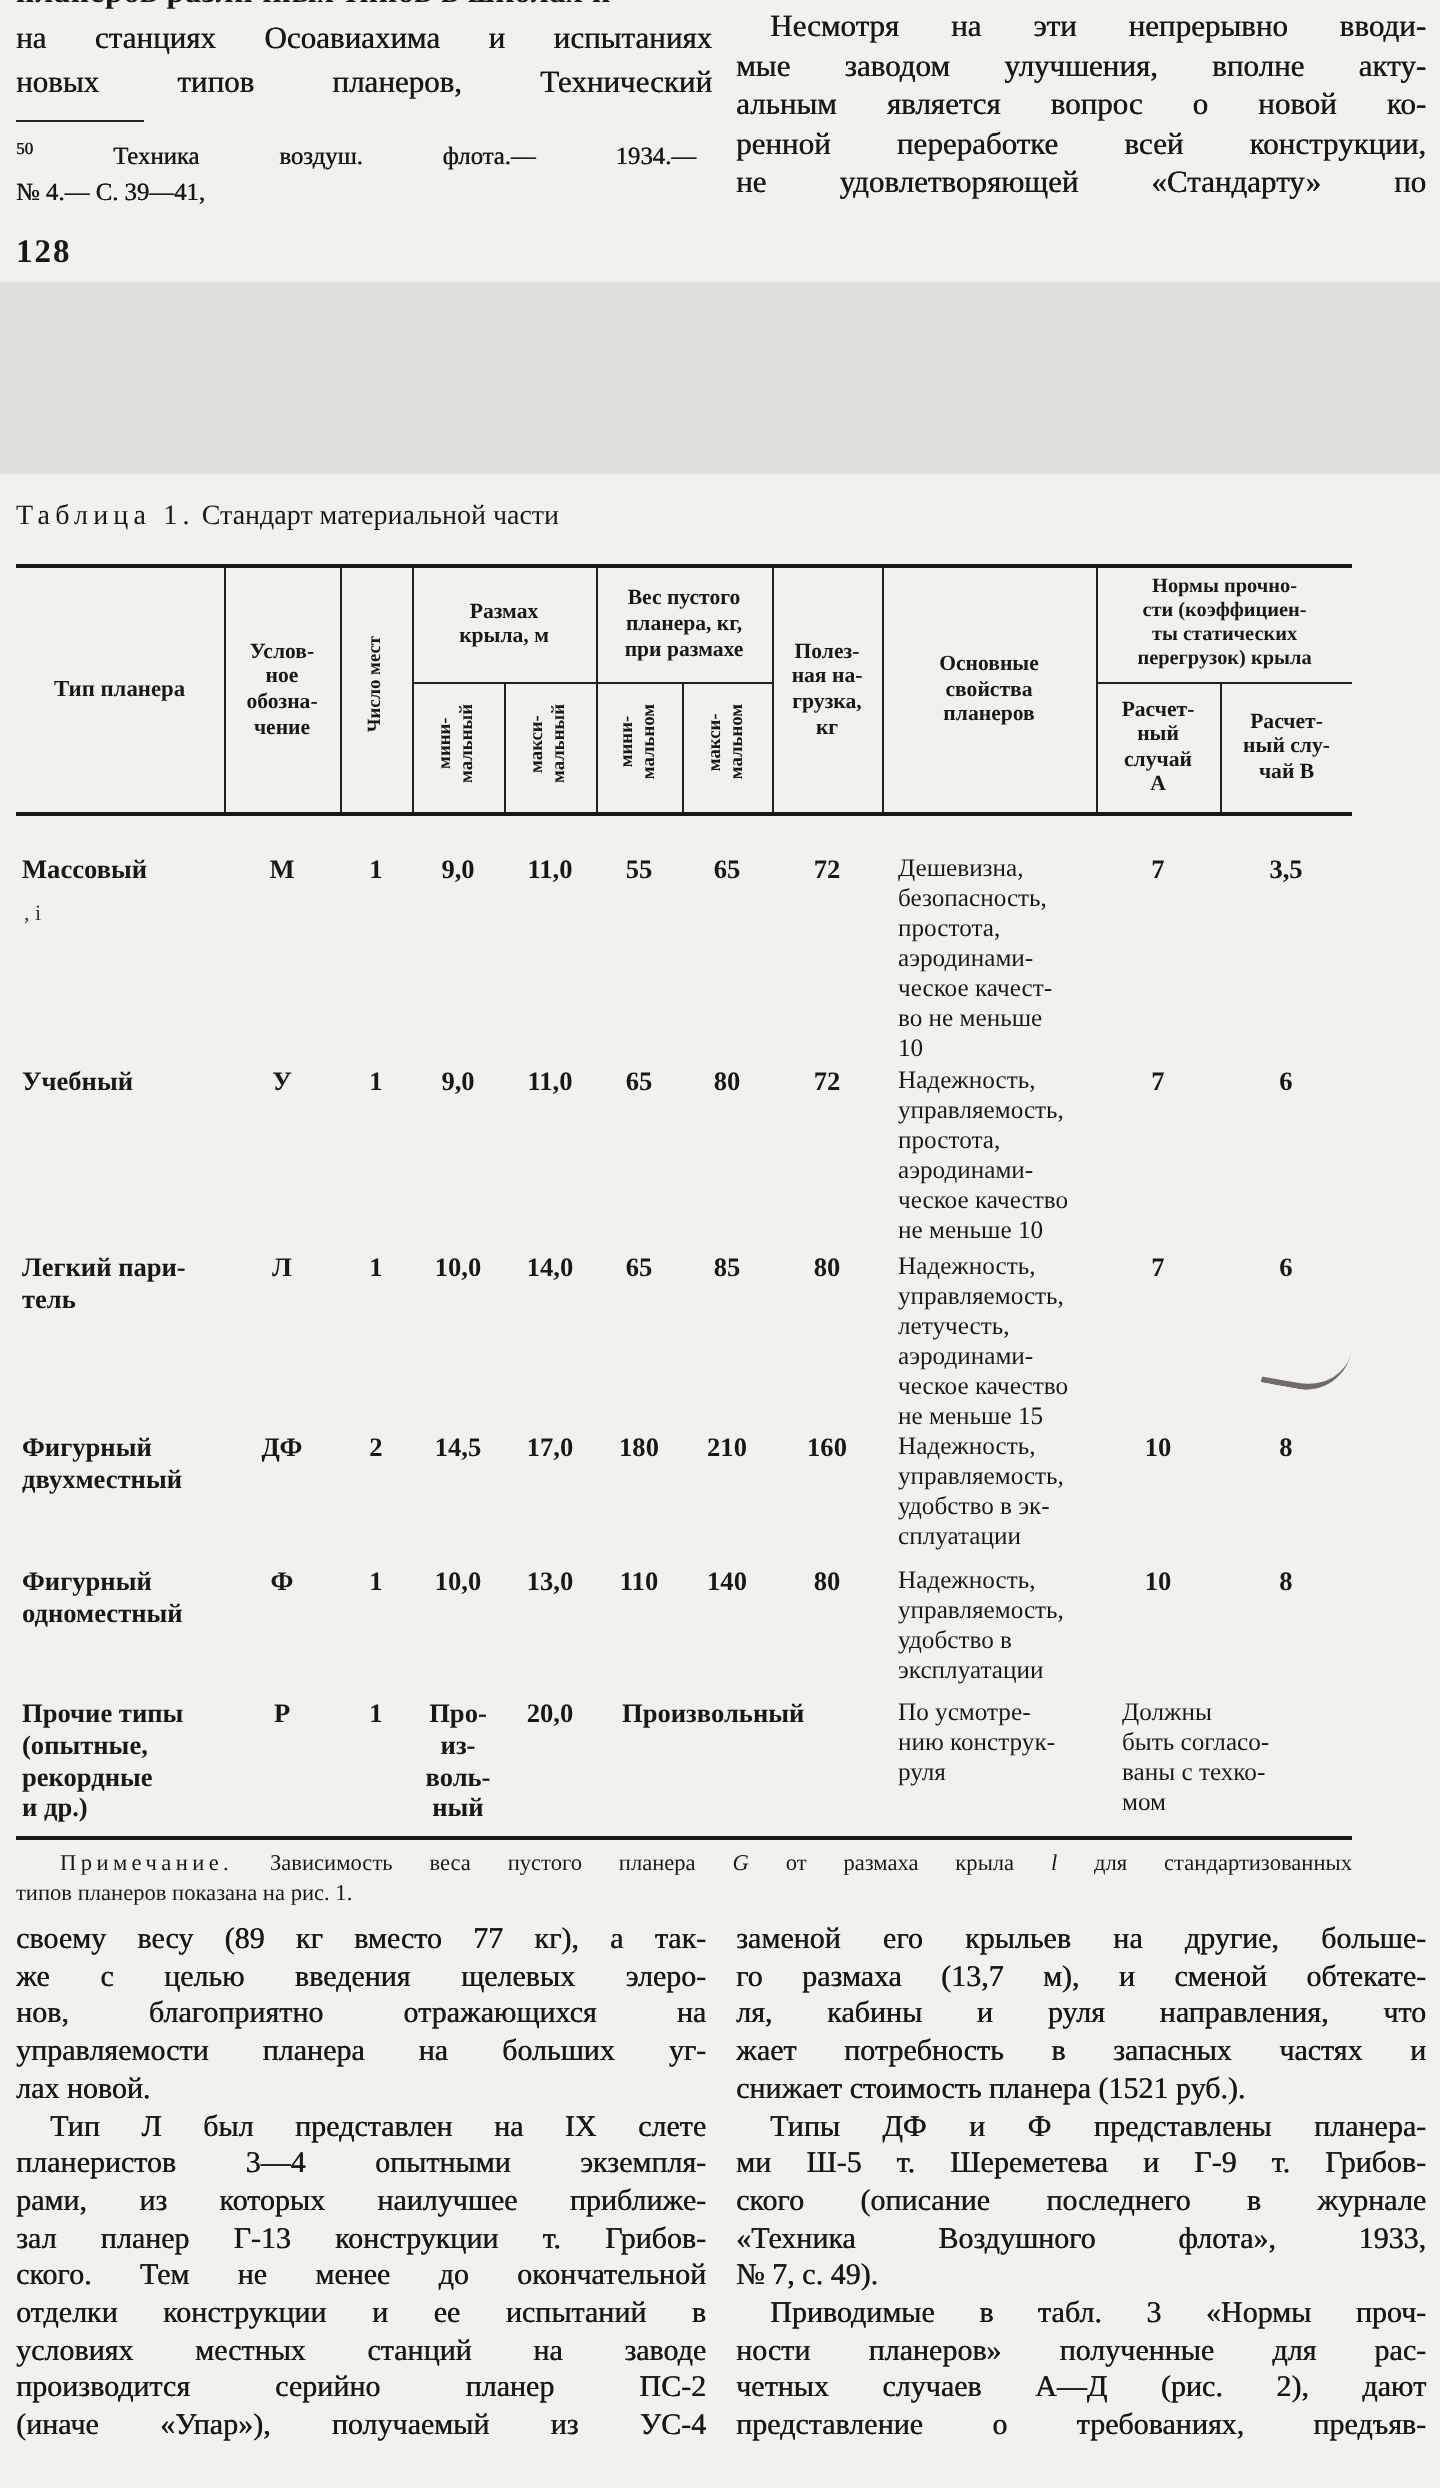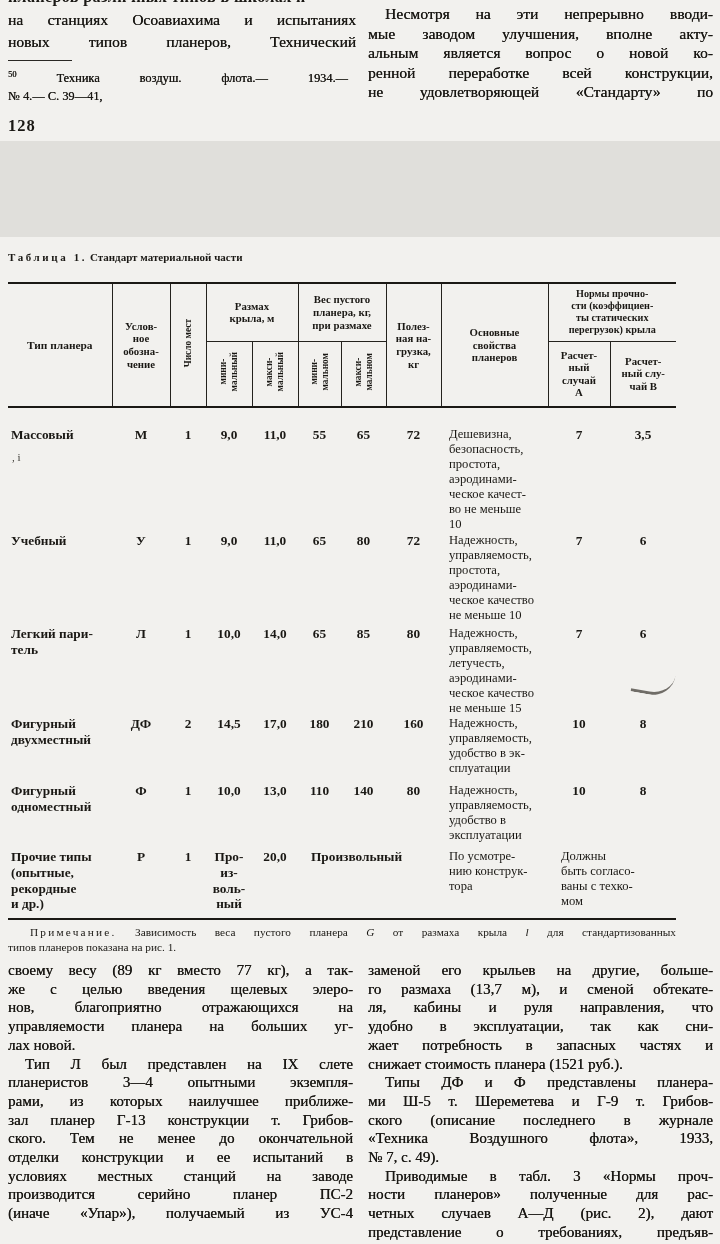--- a/index.html
+++ b/index.html
@@ -22,21 +22,21 @@
   .clipwrap { height:9px; overflow:hidden; }
   .clipline { transform:translateY(-12px); font-weight:bold; font-size:16px; letter-spacing:.4px; white-space:nowrap; }
   .tl { font-size:15.5px; line-height:22px; }
   .t-line { font-size:15.5px; line-height:19.5px; }
   .fnrule { width:64px; border-top:1.6px solid #2a2824; margin:7px 0 4px 0; }
   .fn { font-size:12.4px; line-height:18px; width:340px; }
   .fn sup { font-size:8.5px; }
   .pagenum { margin-top:11px; font-weight:bold; font-size:16.5px; letter-spacing:1px; }
 
   
-  .tabletitle { position:absolute; left:8px; top:251px; font-size:11px; font-weight:bold; }
+  .tabletitle { position:absolute; left:8px; top:251px; font-size:14px; font-weight:normal; }
   .spaced  { letter-spacing:2.6px; }
   .spaced2 { letter-spacing:2.2px; }
   table.std {
     position:absolute; left:8px; top:282px; width:668px;
     border-collapse:collapse; table-layout:fixed;
     border-top:2.6px solid #1b1915; border-bottom:2px solid #1b1915;
   }
   thead tr.h1 { height:58px; }
   thead tr.h2 { height:66px; }
   thead th { border-left:1.4px solid #24221e; padding:0 2px; vertical-align:middle; text-align:center; font-weight:bold; }
@@ -289,21 +289,21 @@
         <td class="c">Р</td>
         <td class="c">1</td>
         <td class="c">Про-
 из-
 воль-
 ный</td>
         <td class="c">20,0</td>
         <td colspan="3" class="wany">Произвольный</td>
         <td class="props">По усмотре-
 нию конструк-
-тора</td>
+руля</td>
         <td colspan="2" class="nspan">Должны
 быть согласо-
 ваны с техко-
 мом</td>
       </tr>
     </tbody>
   </table>
 
   <div class="note">
     <div class="l1"><span class="spaced2">Примечание.</span> <span>Зависимость веса пустого планера</span> <i>G</i> <span>от размаха крыла</span> <i>l</i> <span>для стандартизованных</span></div>
@@ -324,21 +324,20 @@
     <div class="b-line jl heavy">отделки конструкции и ее испытаний в</div>
     <div class="b-line jl heavy">условиях местных станций на заводе</div>
     <div class="b-line jl heavy">производится серийно планер ПС-2</div>
     <div class="b-line jl heavy">(иначе «Упар»), получаемый из УС-4</div>
   </div>
 
   <div class="botright">
     <div class="b-line jl heavy">заменой его крыльев на другие, больше-</div>
     <div class="b-line jl heavy">го размаха (13,7 м), и сменой обтекате-</div>
     <div class="b-line jl heavy">ля, кабины и руля направления, что</div>
-    <div class="b-line jl heavy">удобно в эксплуатации, так как сни-</div>
     <div class="b-line jl heavy">жает потребность в запасных частях и</div>
     <div class="b-line pe heavy">снижает стоимость планера (1521 руб.).</div>
     <div class="b-line jl ind heavy">Типы ДФ и Ф представлены планера-</div>
     <div class="b-line jl heavy">ми Ш-5 т. Шереметева и Г-9 т. Грибов-</div>
     <div class="b-line jl heavy">ского (описание последнего в журнале</div>
     <div class="b-line jl heavy">«Техника Воздушного флота», 1933,</div>
     <div class="b-line pe heavy">№ 7, с. 49).</div>
     <div class="b-line jl ind heavy">Приводимые в табл. 3 «Нормы проч-</div>
     <div class="b-line jl heavy">ности планеров» полученные для рас-</div>
     <div class="b-line jl heavy">четных случаев А—Д (рис. 2), дают</div>

